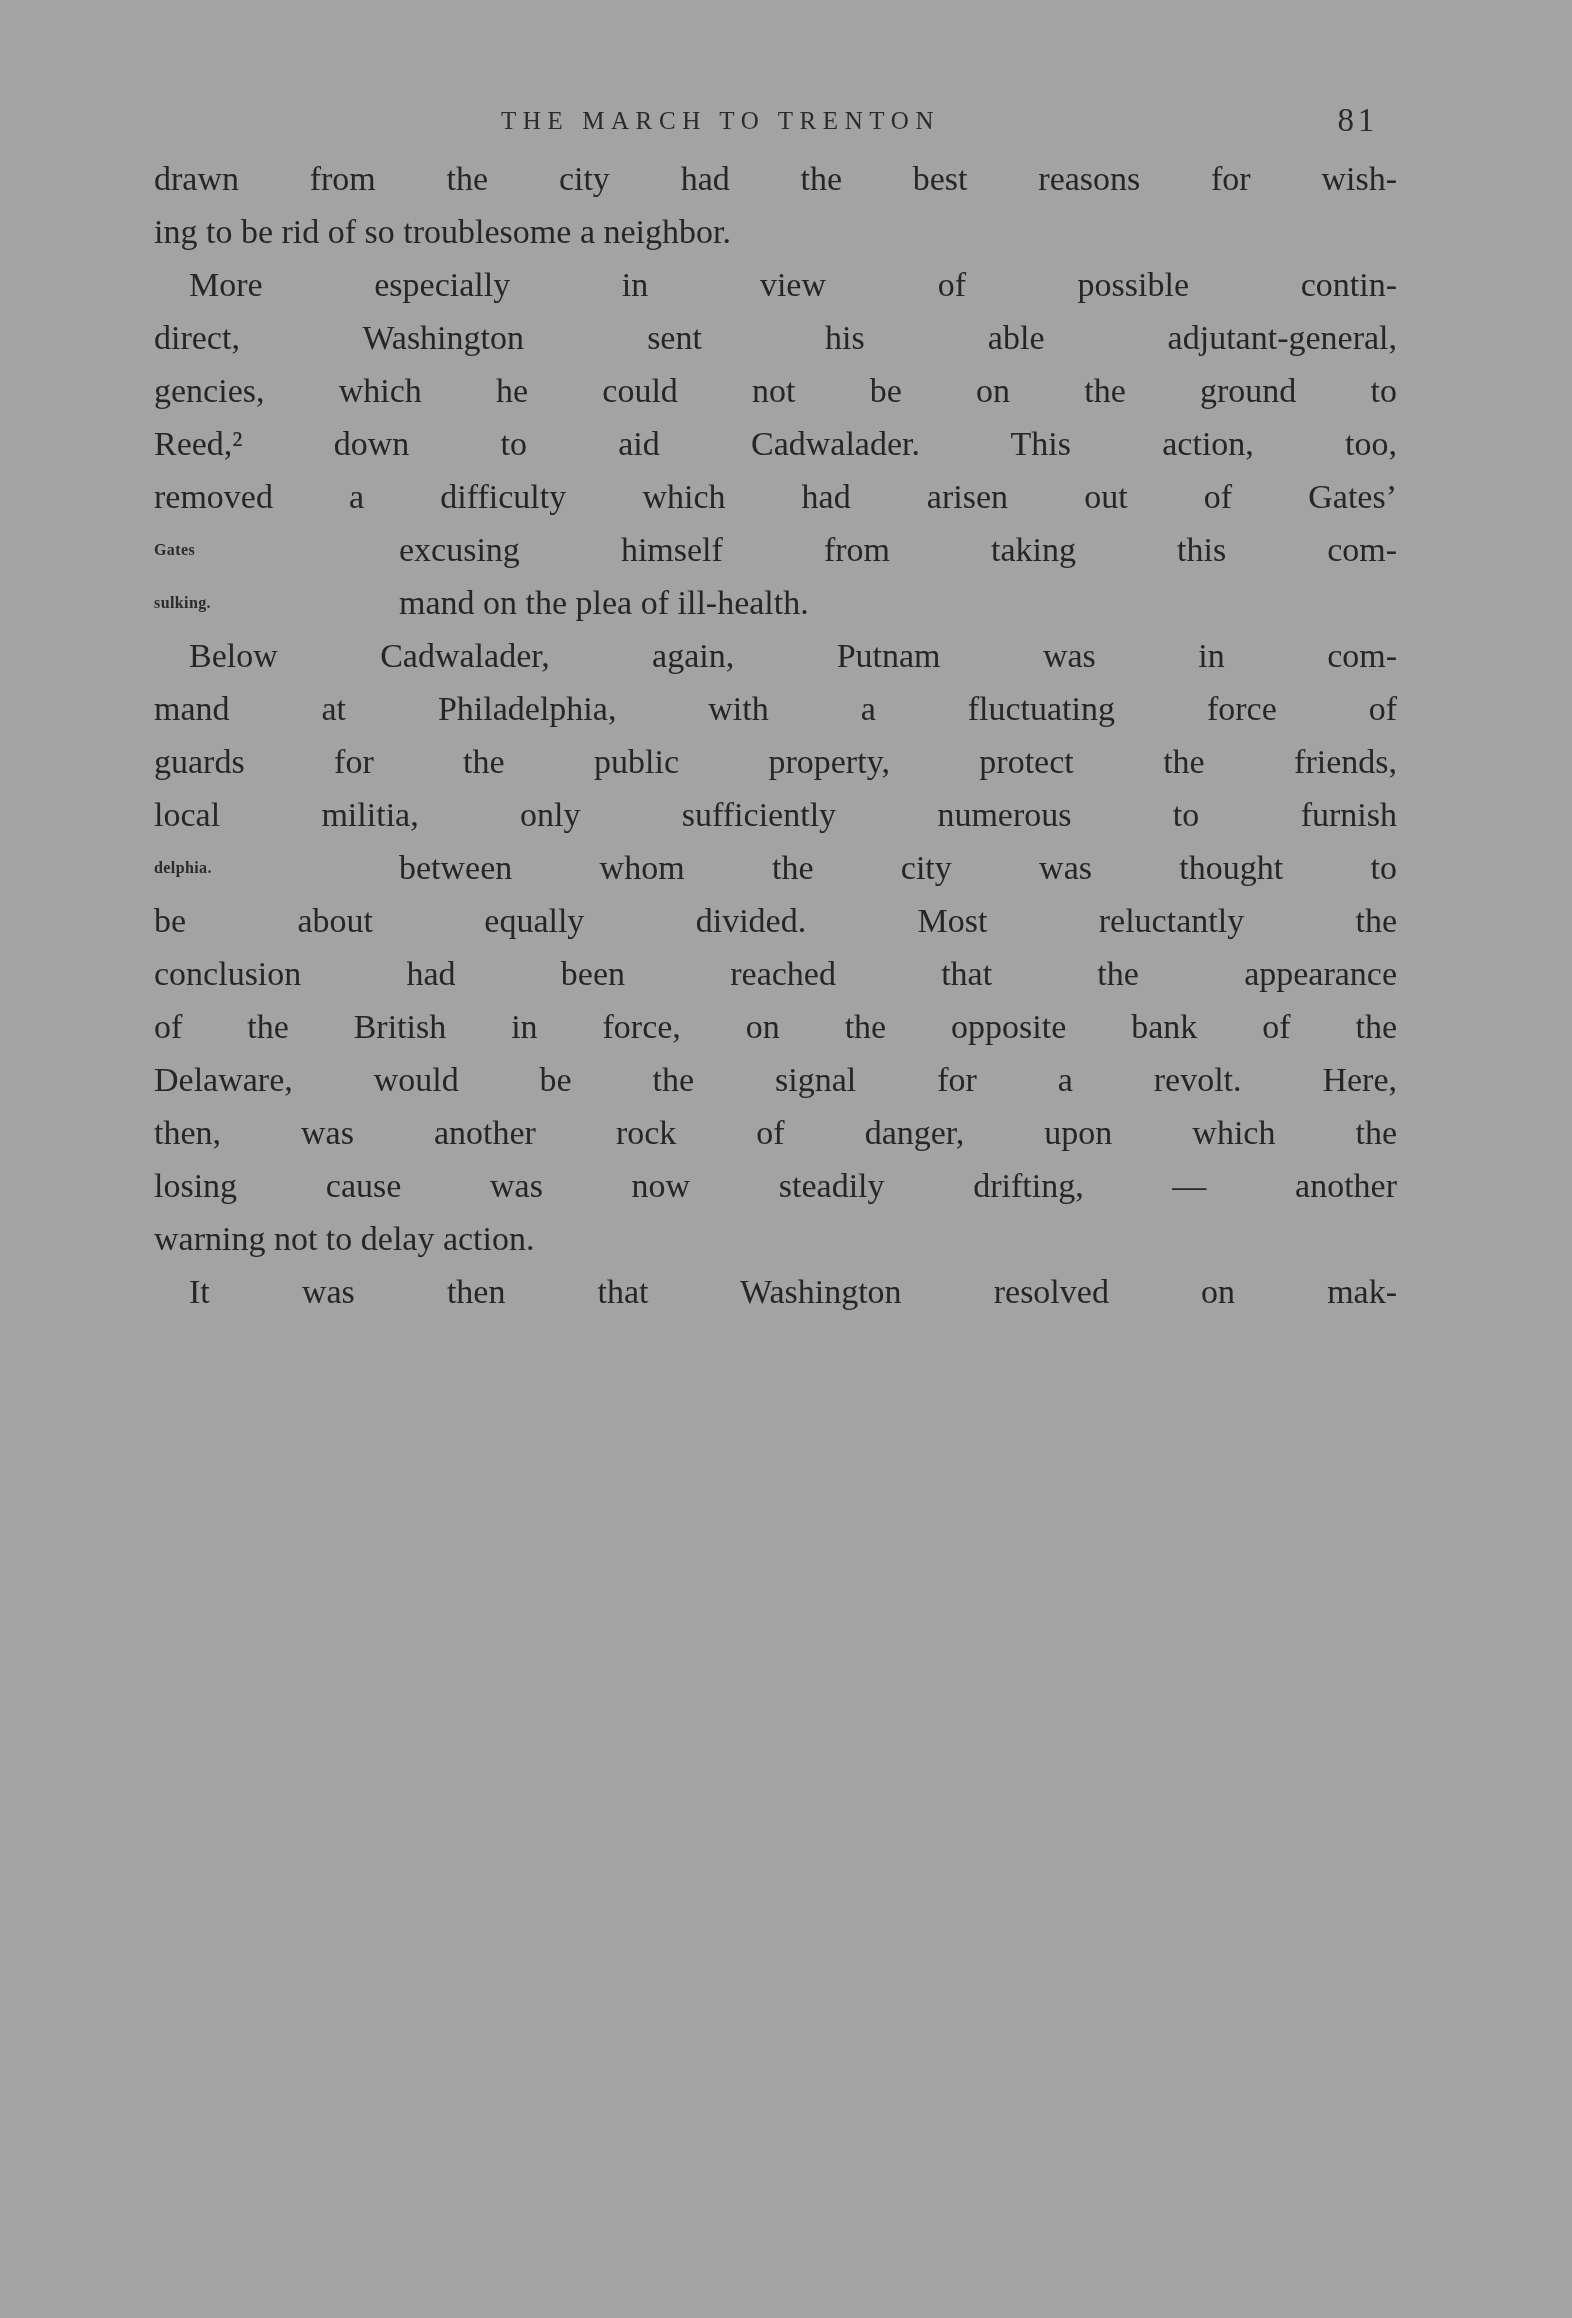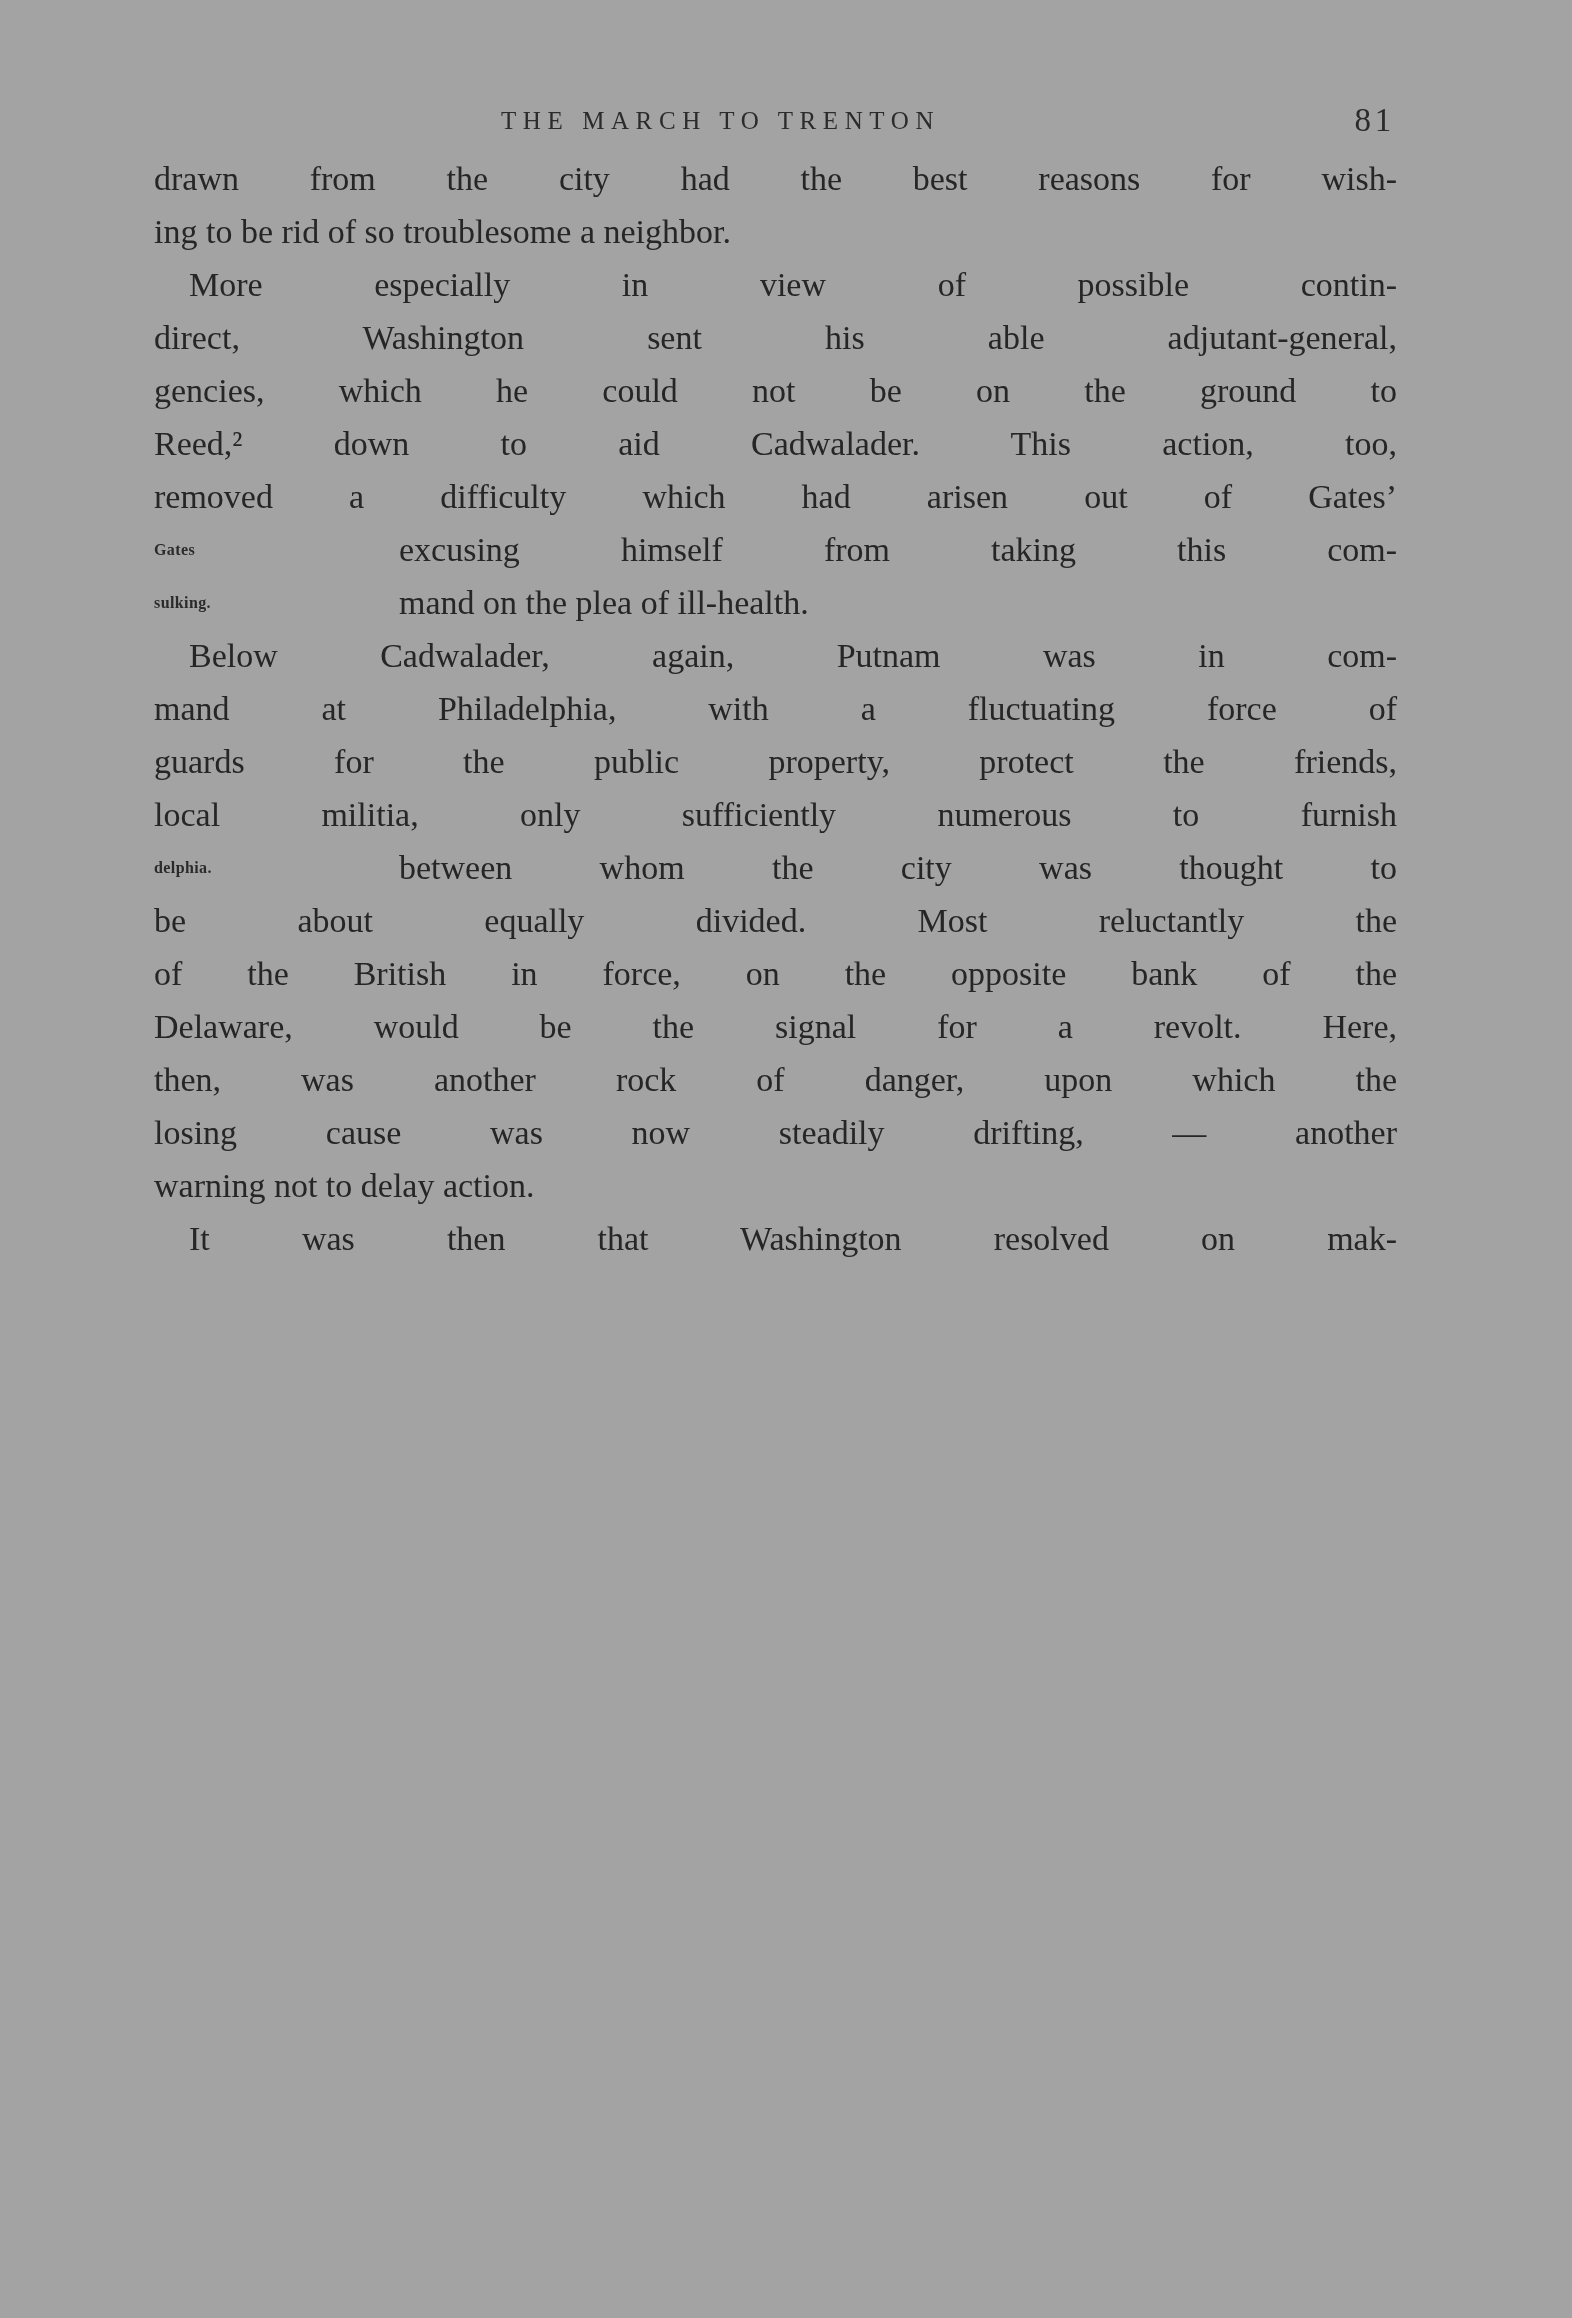--- a/index.html
+++ b/index.html
@@ -24,21 +24,21 @@
     left: 0;
     right: 110px;
     top: 4.4px;
     text-align: center;
     font-size: 25px;
     letter-spacing: 6.6px;
     color: #2b2b2b;
   }
   .page-num {
     position: absolute;
-    right: 2px;
+    right: 19px;
     top: -1.5px;
     font-size: 33px;
     letter-spacing: 3.7px;
     color: #2b2b2b;
   }
   .text-block {
     position: absolute;
     left: 154px;
     top: 152px;
     width: 1243px;
@@ -101,20 +101,21 @@
     <div class="line">mand at Philadelphia, with a fluctuating force of</div>
     <div class="line">guards for the public property, protect the friends,</div>
     <div class="line">local militia, only sufficiently numerous to furnish</div>
 
     <div class="note-row">
       <div class="note-label">delphia.</div>
       <div class="line note-line">between whom the city was thought to</div>
     </div>
 
     <div class="line">be about equally divided.  Most reluctantly the</div>
+    <div class="line">conclusion had been reached that the appearance</div>
     <div class="line">of the British in force, on the opposite bank of the</div>
     <div class="line">Delaware, would be the signal for a revolt.  Here,</div>
     <div class="line">then, was another rock of danger, upon which the</div>
     <div class="line">losing cause was now steadily drifting, — another</div>
     <div class="line end">warning not to delay action.</div>
 
     <div class="line indent">It was then that Washington resolved on mak-</div>
 
   </div>
 

